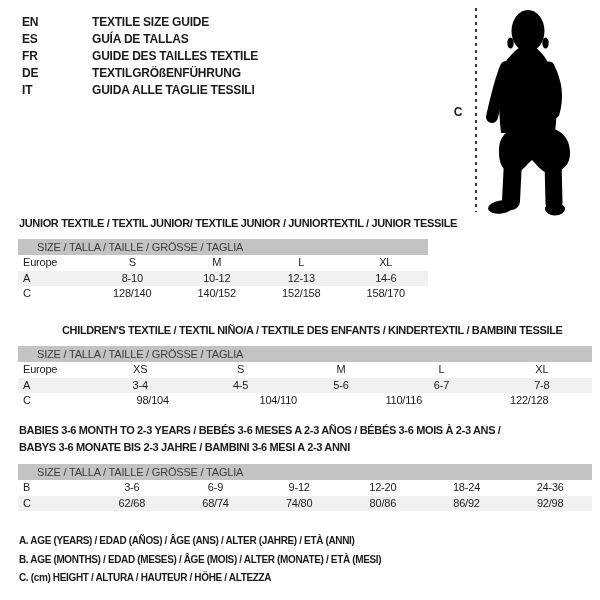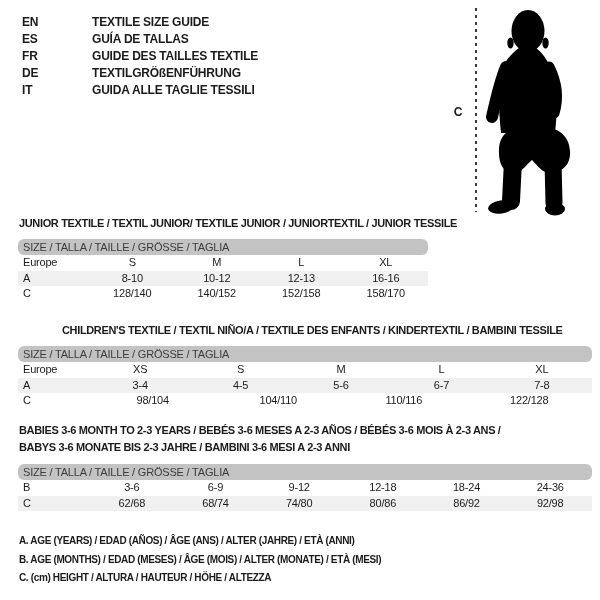--- a/index.html
+++ b/index.html
@@ -19,21 +19,21 @@
            font-size:12px;font-weight:bold;}
   .baby{position:absolute;left:485px;top:3px;width:110px;height:215px;}
 
   
   .sec-title{position:absolute;left:19px;font-size:11px;font-weight:bold;
              letter-spacing:-0.35px;white-space:nowrap;}
 
   
   .tbl{position:absolute;font-size:11px;letter-spacing:-0.2px;}
   .tbl-head{height:16px;line-height:16px;background:#c3c3c3;color:#3c3c3c;
-            padding-left:5px;letter-spacing:-0.2px;border-radius:6px;}
+            padding-left:19px;letter-spacing:-0.2px;}
   .trow{display:flex;height:15.5px;line-height:15.5px;}
   .trow.alt{background:#f0f0f0;}
   .tlabel{width:72px;padding-left:5px;box-sizing:border-box;}
   .tcell{flex:1;text-align:center;}
 
   
   .footnotes{position:absolute;left:19px;top:532px;}
   .fnote{height:18.5px;line-height:18.5px;font-size:10px;font-weight:bold;
          letter-spacing:-0.35px;white-space:nowrap;}
 </style>
@@ -91,21 +91,21 @@
       <span class="tcell">S</span>
       <span class="tcell">M</span>
       <span class="tcell">L</span>
       <span class="tcell">XL</span>
     </div>
     <div class="trow alt">
       <span class="tlabel">A</span>
       <span class="tcell">8-10</span>
       <span class="tcell">10-12</span>
       <span class="tcell">12-13</span>
-      <span class="tcell">16-16</span>
+      <span class="tcell">14-6</span>
     </div>
     <div class="trow">
       <span class="tlabel">C</span>
       <span class="tcell">128/140</span>
       <span class="tcell">140/152</span>
       <span class="tcell">152/158</span>
       <span class="tcell">158/170</span>
     </div>
   </div>
 
@@ -139,21 +139,21 @@
 
   <div class="sec-title" style="top:424px;">BABIES 3-6 MONTH TO 2-3 YEARS / BEBÉS 3-6 MESES A 2-3 AÑOS / BÉBÉS 3-6 MOIS À 2-3 ANS /</div>
   <div class="sec-title" style="top:441px;">BABYS 3-6 MONATE BIS 2-3 JAHRE / BAMBINI 3-6 MESI A 2-3 ANNI</div>
   <div class="tbl" style="left:18px;top:464px;width:574px;">
     <div class="tbl-head">SIZE / TALLA / TAILLE / GRÖSSE / TAGLIA</div>
     <div class="trow">
       <span class="tlabel">B</span>
       <span class="tcell">3-6</span>
       <span class="tcell">6-9</span>
       <span class="tcell">9-12</span>
-      <span class="tcell">12-18</span>
+      <span class="tcell">12-20</span>
       <span class="tcell">18-24</span>
       <span class="tcell">24-36</span>
     </div>
     <div class="trow alt">
       <span class="tlabel">C</span>
       <span class="tcell">62/68</span>
       <span class="tcell">68/74</span>
       <span class="tcell">74/80</span>
       <span class="tcell">80/86</span>
       <span class="tcell">86/92</span>

